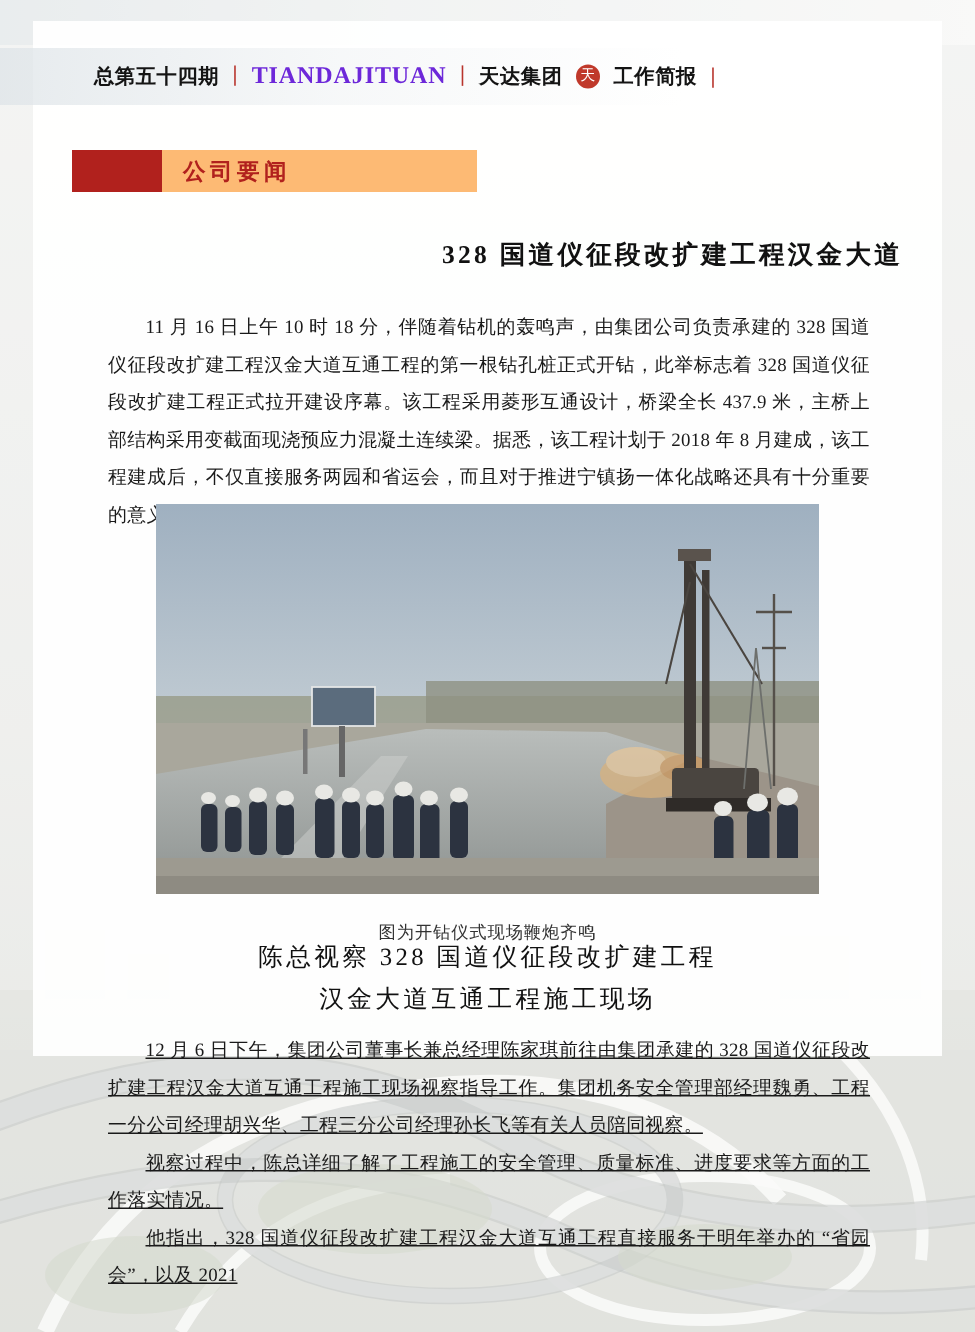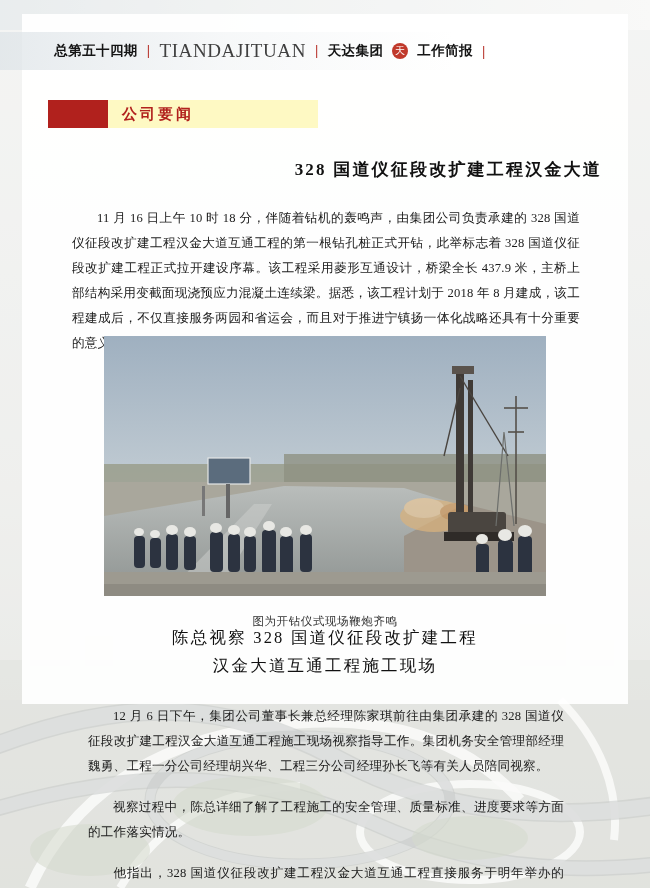--- a/index.html
+++ b/index.html
@@ -73,23 +73,23 @@
     font-size: 13.5px;
     color: #141414;
   }
   .sep {
     color: #b8342c;
     font-size: 15px;
     font-weight: 700;
     transform: translateY(-1px);
   }
   .header-en {
-    color: #404040;
-    font-weight: 400;
-    font-size: 19px;
+    color: #6d28d9;
+    font-weight: 700;
+    font-size: 16px;
     letter-spacing: 0.6px;
     font-family: "Liberation Serif", serif;
   }
   .header-group {
     font-weight: 700;
     color: #141414;
   }
   .logo-circle {
     width: 16px;
     height: 16px;
@@ -120,21 +120,21 @@
     height: 28px;
     display: flex;
     align-items: stretch;
   }
   .section-block {
     width: 60px;
     background: #b1211d;
   }
   .section-body {
     flex: 1;
-    background: #fef9c3;
+    background: #fdba74;
     display: flex;
     align-items: center;
     padding-left: 14px;
   }
   .section-title {
     color: #b1211d;
     font-size: 15px;
     font-weight: 700;
     letter-spacing: 3px;
   }
@@ -203,21 +203,21 @@
     position: absolute;
     left: 72px;
     top: 688px;
     width: 508px;
     font-size: 12.6px;
     line-height: 25px;
     color: #1a1a1a;
     text-align: justify;
     letter-spacing: 0.2px;
   }
-  .body2 p { margin: 16px; }
+  .body2 p { margin: 0; text-decoration: underline; }
 </style>
 </head>
 <body>
 
 <div class="page">
 
   <svg class="bg-art" viewBox="0 0 650 888" preserveAspectRatio="none">
     <defs>
       <linearGradient id="skyg" x1="0" y1="0" x2="0" y2="1">
         <stop offset="0%" stop-color="#f2f3f3"></stop>

